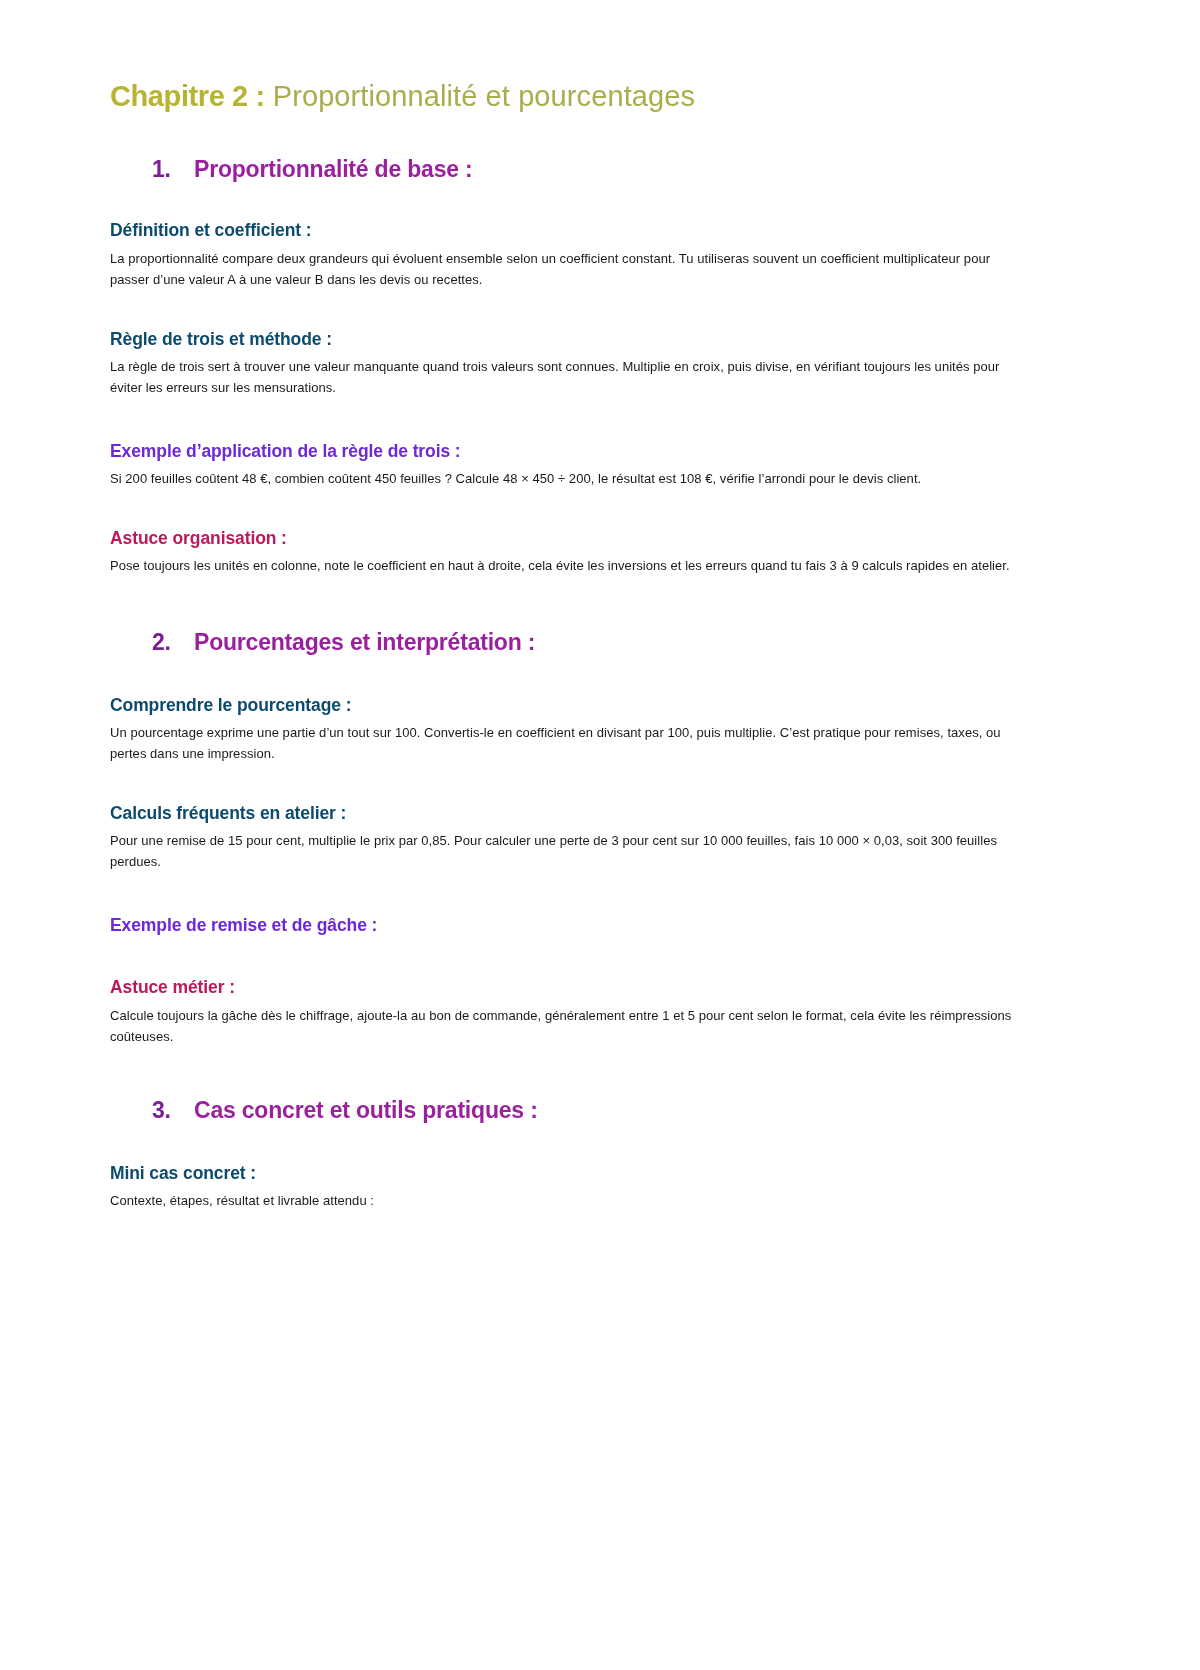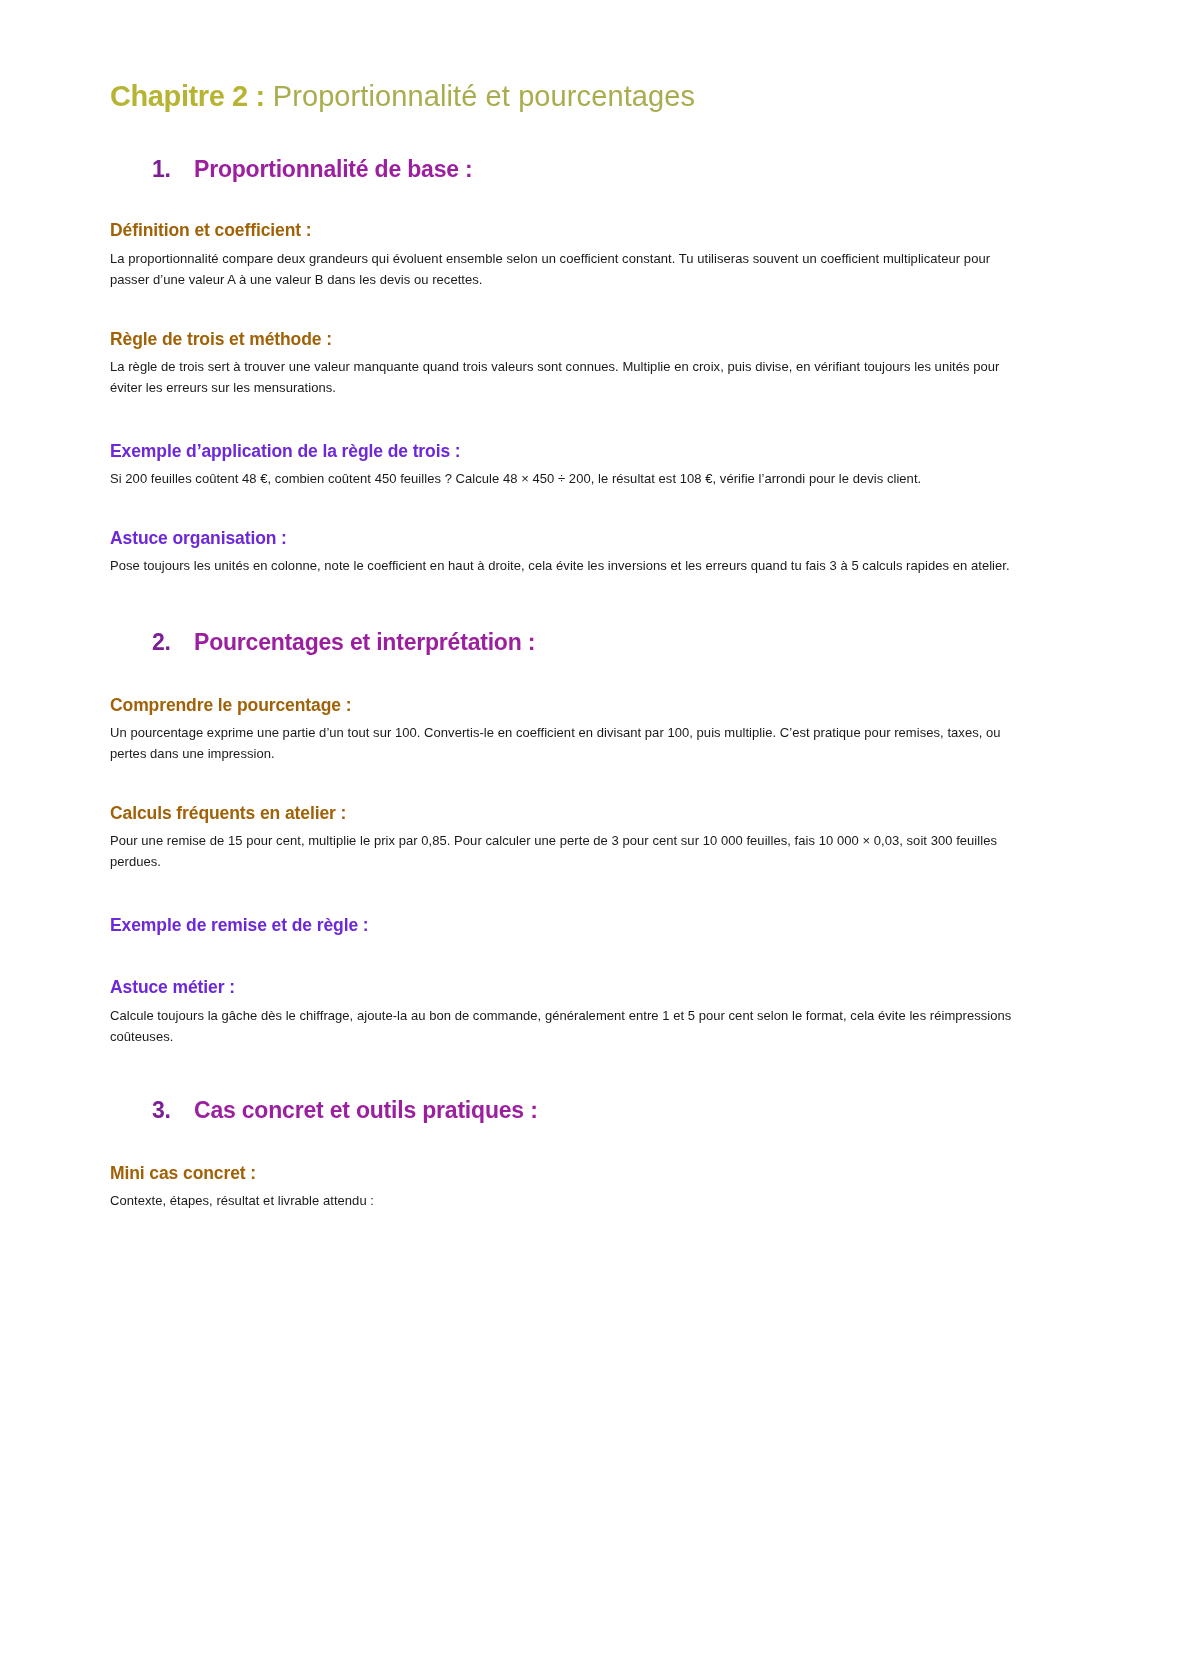--- a/index.html
+++ b/index.html
@@ -74,24 +74,24 @@
     margin: 0 0 30px 0;
   }
   .block:last-child { margin-bottom: 16px; }
 
   .sub-head {
     font-weight: 700;
     font-size: 17.5px;
     line-height: 1.5;
     letter-spacing: -0.1px;
     margin: 0 0 4px 0;
-    color: #a16207;
+    color: #0c4a6e;
   }
   .sub-head.green  { color: #6d28d9; }
-  .sub-head.orange { color: #6d28d9; }
+  .sub-head.orange { color: #be185d; }
 
   .body-text {
     font-size: 13px;
     line-height: 1.62;
     letter-spacing: 0.05px;
     color: #1a1a1a;
     margin: 0;
     max-width: 912px;
   }
 
@@ -124,40 +124,40 @@
     <p class="body-text">La règle de trois sert à trouver une valeur manquante quand trois valeurs sont connues. Multiplie en croix, puis divise, en vérifiant toujours les unités pour éviter les erreurs sur les mensurations.</p>
   </div>
 
   <div class="block gap-lg">
     <div class="sub-head green">Exemple d’application de la règle de trois :</div>
     <p class="body-text">Si 200 feuilles coûtent 48 €, combien coûtent 450 feuilles ? Calcule 48 × 450 ÷ 200, le résultat est 108 €, vérifie l’arrondi pour le devis client.</p>
   </div>
 
   <div class="block">
     <div class="sub-head orange">Astuce organisation :</div>
-    <p class="body-text">Pose toujours les unités en colonne, note le coefficient en haut à droite, cela évite les inversions et les erreurs quand tu fais 3 à 5 calculs rapides en atelier.</p>
+    <p class="body-text">Pose toujours les unités en colonne, note le coefficient en haut à droite, cela évite les inversions et les erreurs quand tu fais 3 à 9 calculs rapides en atelier.</p>
   </div>
 
   <h2 class="section-heading sec-2">
     <span class="sec-num">2.</span>
     <span class="sec-label">Pourcentages et interprétation :</span>
   </h2>
 
   <div class="block gap-lg">
     <div class="sub-head">Comprendre le pourcentage :</div>
     <p class="body-text">Un pourcentage exprime une partie d’un tout sur 100. Convertis-le en coefficient en divisant par 100, puis multiplie. C’est pratique pour remises, taxes, ou pertes dans une impression.</p>
   </div>
 
   <div class="block gap-xl">
     <div class="sub-head">Calculs fréquents en atelier :</div>
     <p class="body-text">Pour une remise de 15 pour cent, multiplie le prix par 0,85. Pour calculer une perte de 3 pour cent sur 10 000 feuilles, fais 10 000 × 0,03, soit 300 feuilles perdues.</p>
   </div>
 
   <div class="block gap-lg">
-    <div class="sub-head green">Exemple de remise et de règle :</div>
+    <div class="sub-head green">Exemple de remise et de gâche :</div>
   </div>
 
   <div class="block">
     <div class="sub-head orange">Astuce métier :</div>
     <p class="body-text">Calcule toujours la gâche dès le chiffrage, ajoute-la au bon de commande, généralement entre 1 et 5 pour cent selon le format, cela évite les réimpressions coûteuses.</p>
   </div>
 
   <h2 class="section-heading sec-3">
     <span class="sec-num">3.</span>
     <span class="sec-label">Cas concret et outils pratiques :</span>

